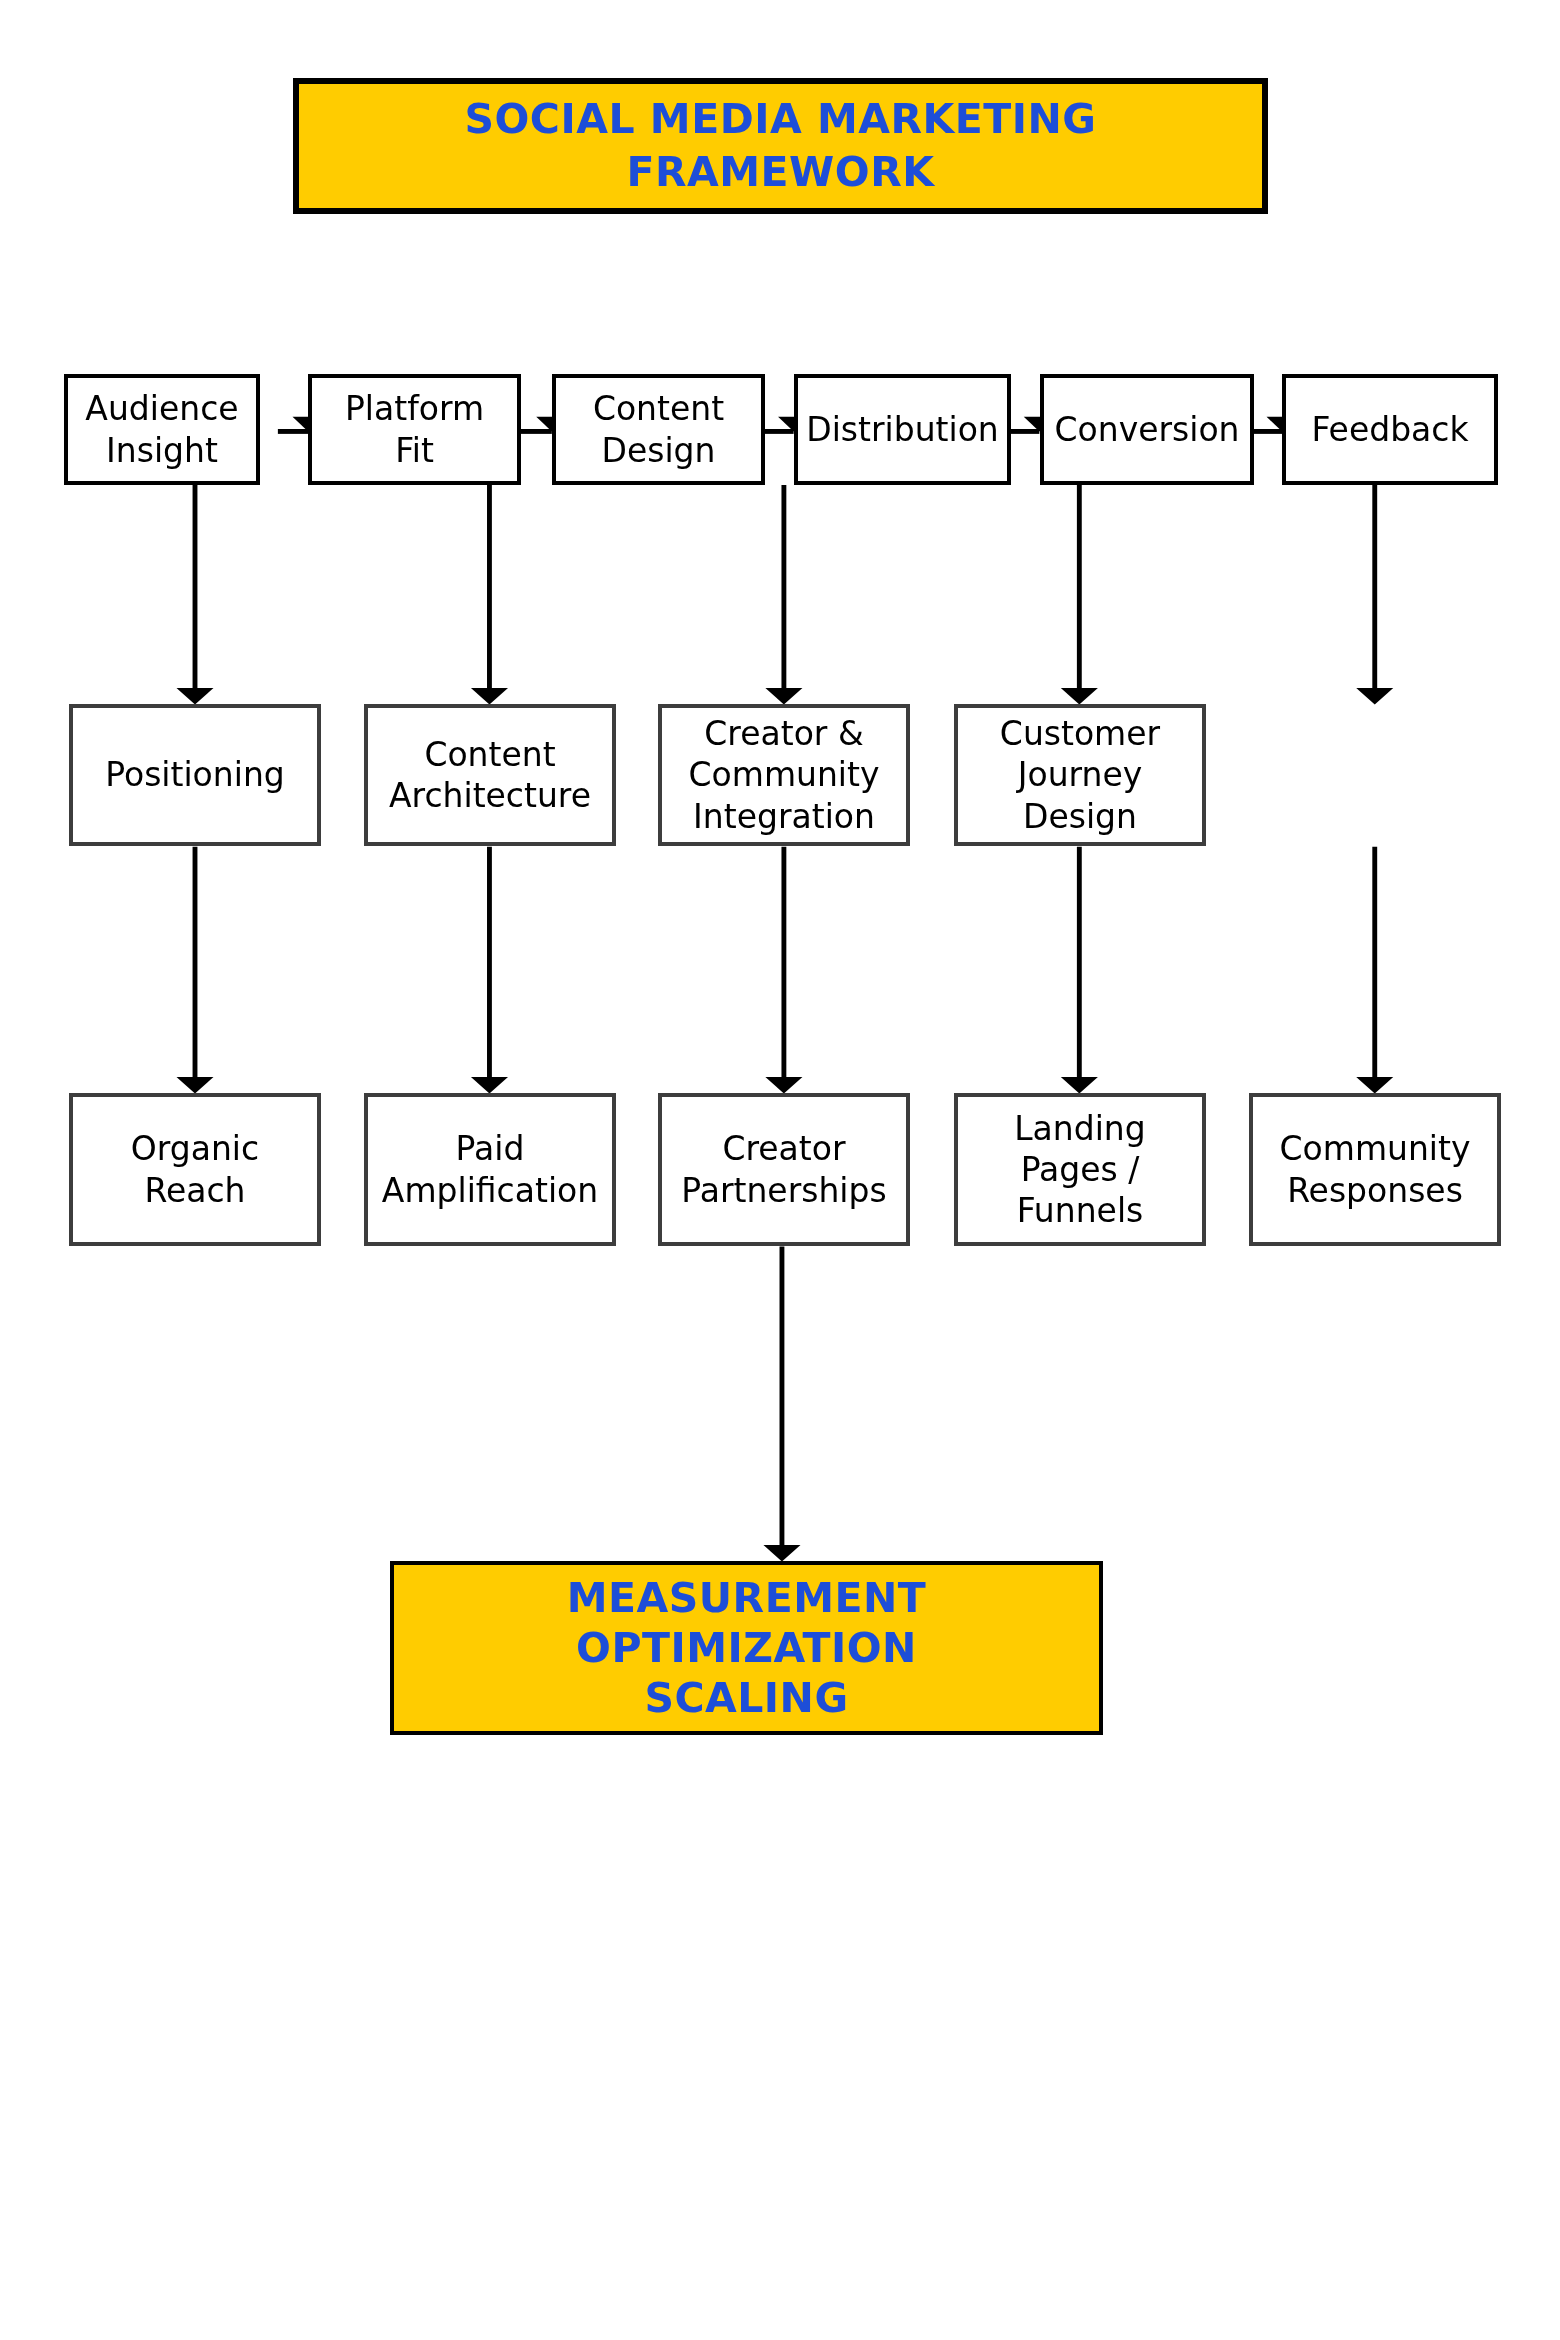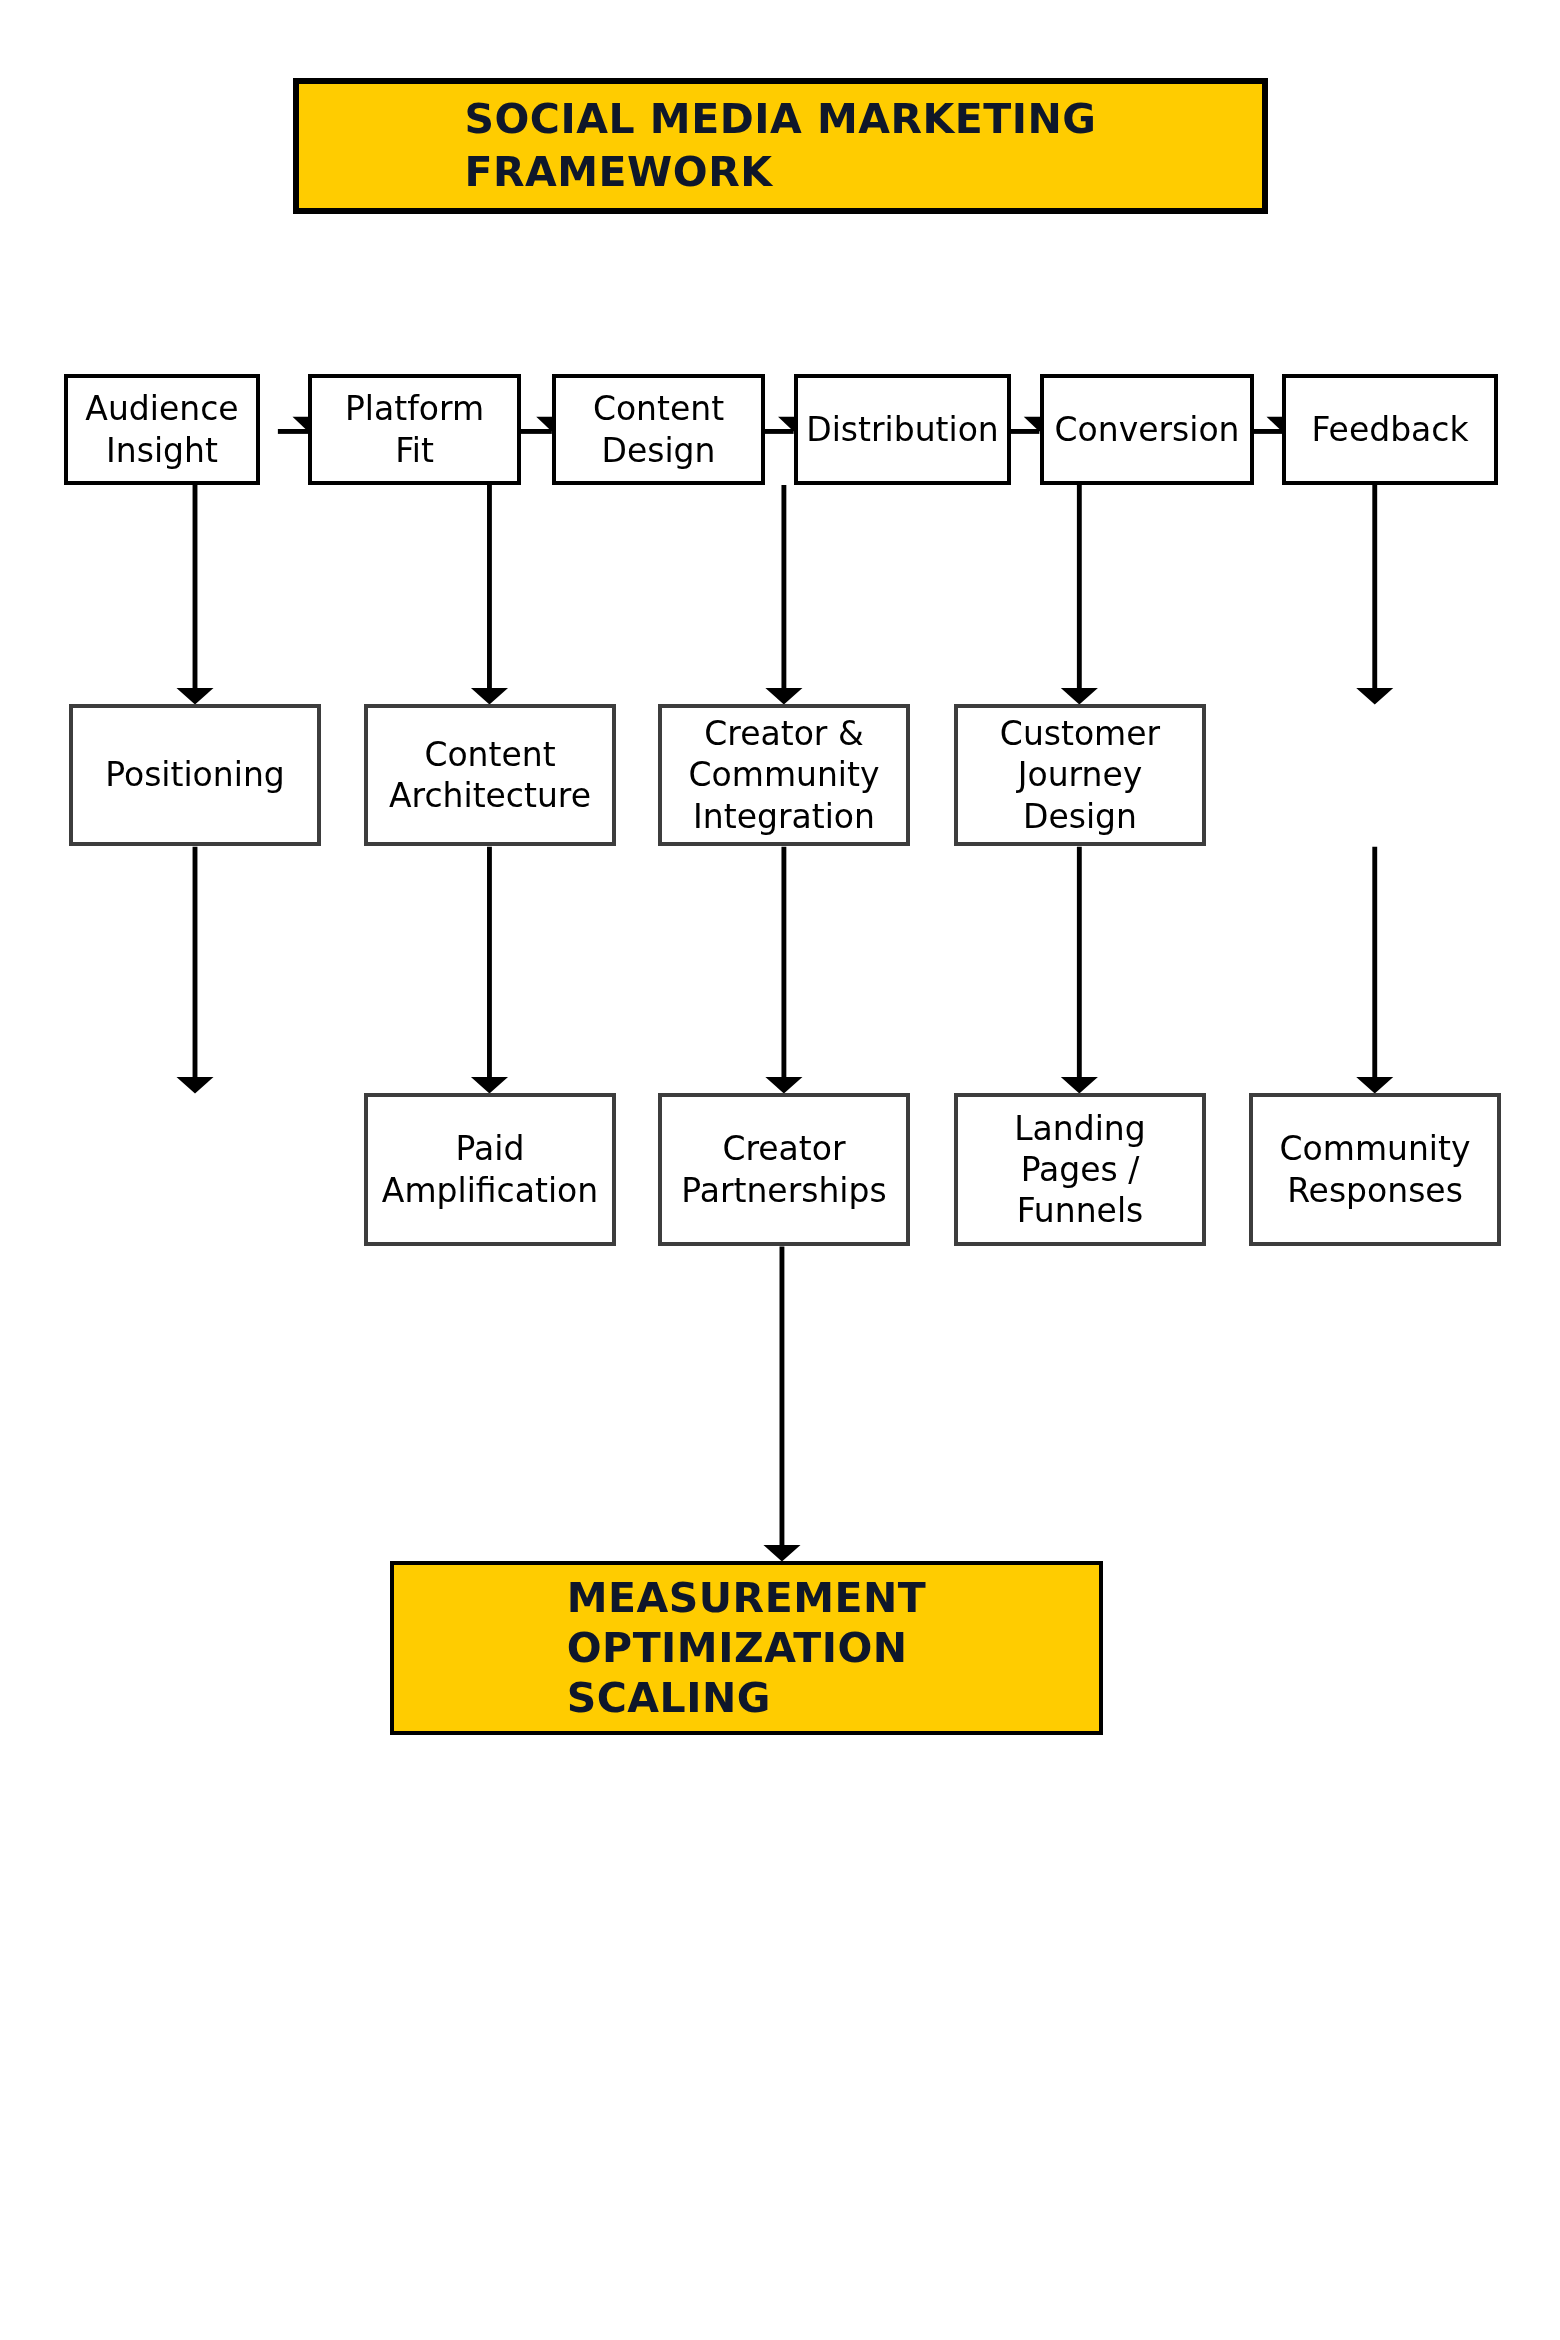--- a/index.html
+++ b/index.html
@@ -30,22 +30,23 @@
   }
   .node-label{white-space:pre-line;}
   .r1{border:4.9px solid #000000;}
   .r23{border:4.9px solid #3d3d3d;}
   .banner{
     position:absolute;
     box-sizing:border-box;
     display:flex;
     align-items:center;
     justify-content:center;
+    text-align:center;
     font-weight:bold;
-    color:#0f172a;
+    color:#1d4ed8;
     white-space:pre-line;
   }
   #title-banner{
     left:293px;top:78px;width:975px;height:136px;
     background:#ffcc00;border:6.8px solid #000000;
     font-size:41px;line-height:1.3;letter-spacing:0.5px;
   }
   #footer-banner{
     left:390px;top:1561px;width:713px;height:174px;
     background:#ffcc00;border:4.9px solid #000000;
@@ -140,20 +141,24 @@
     <span class="node-label">Creator &amp;
 Community
 Integration</span>
   </div>
   <div class="node r23" style="left:954px;top:704px;width:252px;height:142px">
     <span class="node-label">Customer
 Journey
 Design</span>
   </div>
 
+  <div class="node r23" style="left:69px;top:1093px;width:252px;height:153px">
+    <span class="node-label">Organic
+Reach</span>
+  </div>
   <div class="node r23" style="left:364px;top:1093px;width:252px;height:153px">
     <span class="node-label">Paid
 Amplification</span>
   </div>
   <div class="node r23" style="left:658px;top:1093px;width:252px;height:153px">
     <span class="node-label">Creator
 Partnerships</span>
   </div>
   <div class="node r23" style="left:954px;top:1093px;width:252px;height:153px">
     <span class="node-label">Landing

